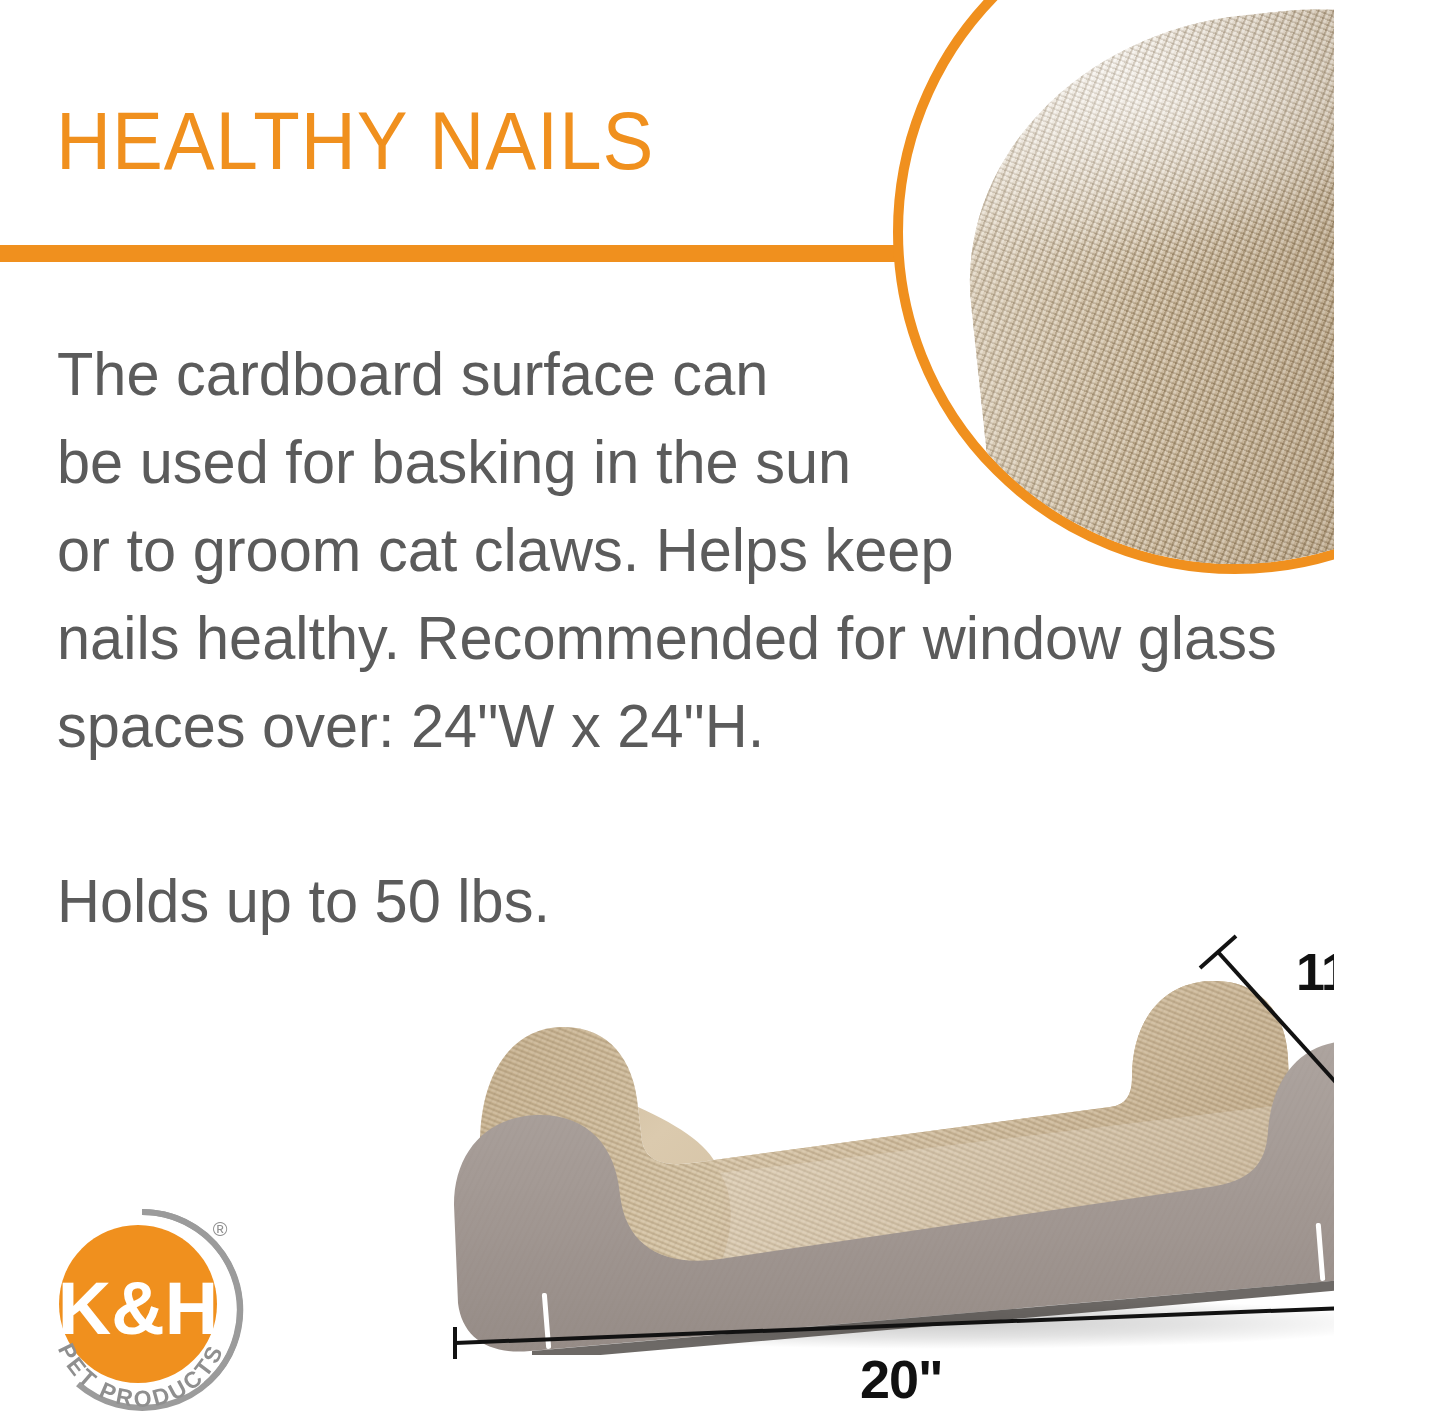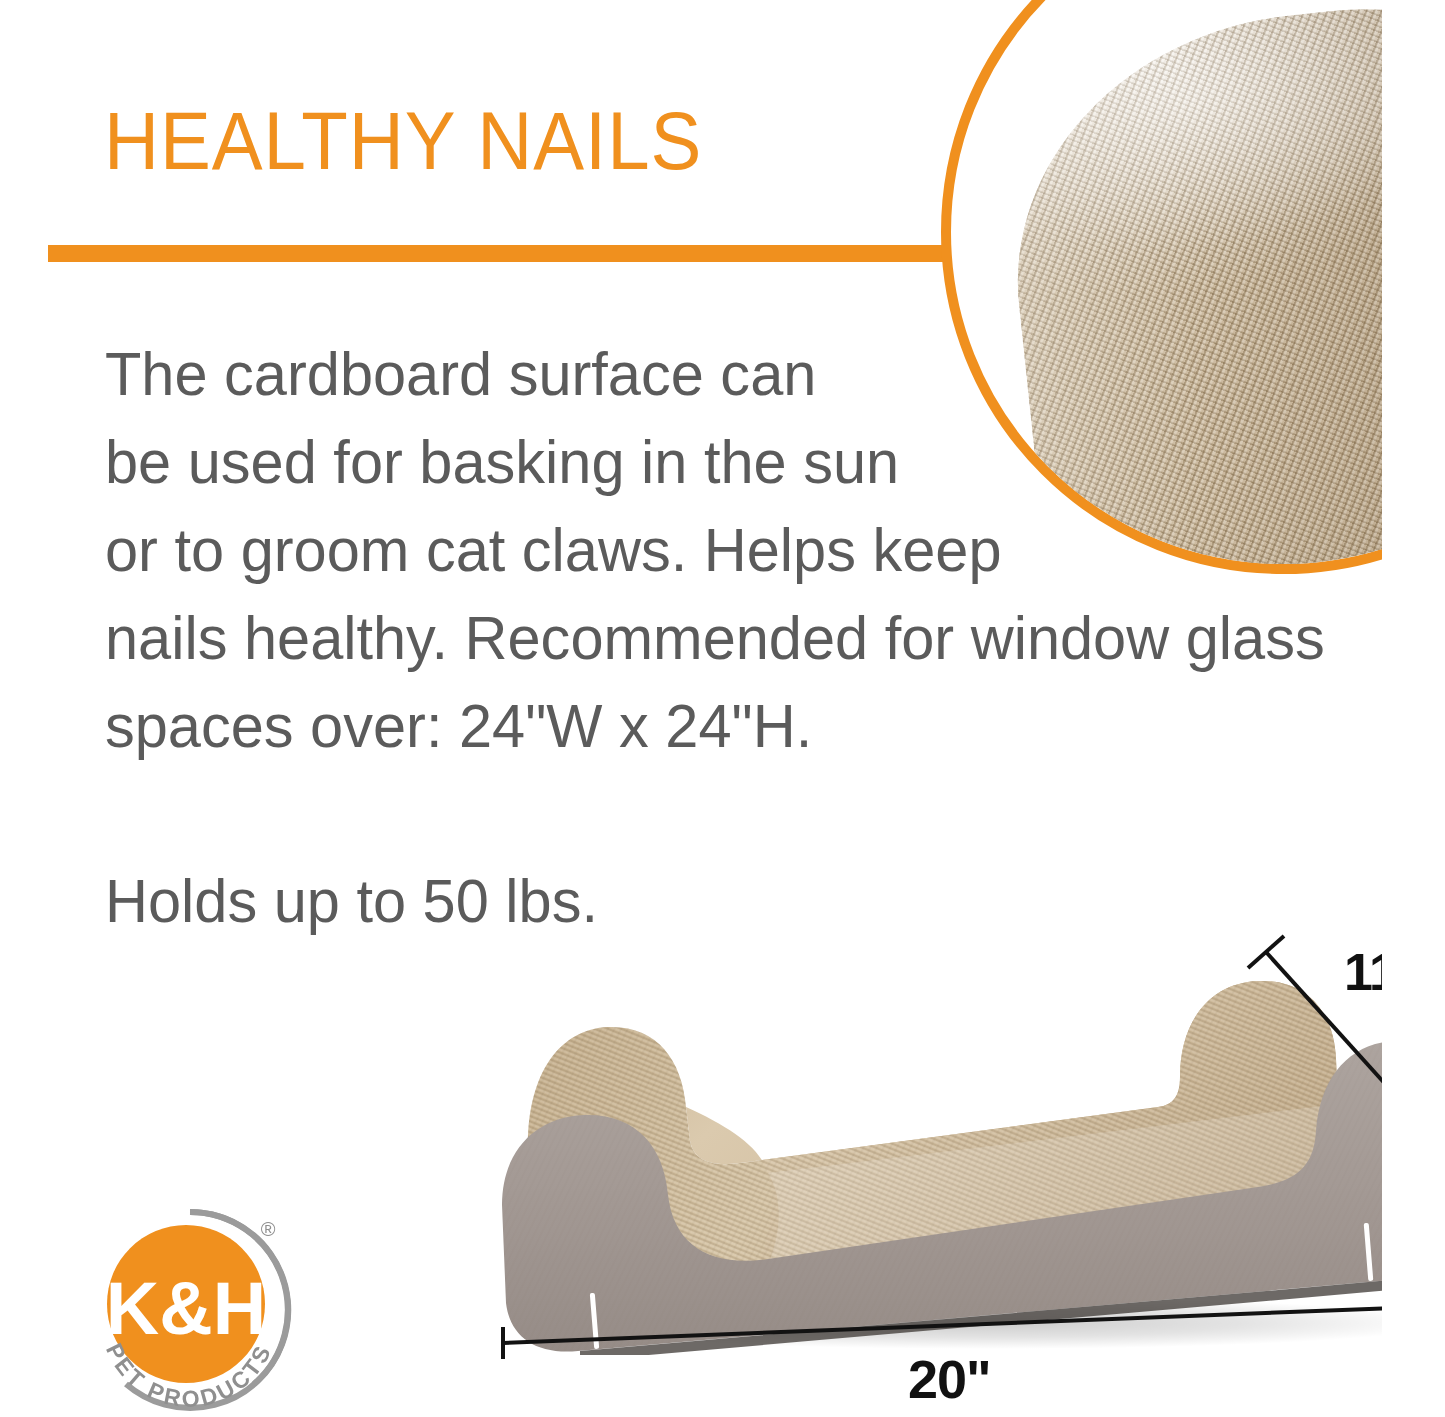--- a/index.html
+++ b/index.html
@@ -9,21 +9,20 @@
   }
   body {
     font-family: "Liberation Sans", sans-serif;
   }
   #page {
     position: relative;
     width: 1334px;
     height: 1417px;
     background: #ffffff;
     overflow: hidden;
-    margin-left: 48px;
   }
 
   
   #headline {
     position: absolute;
     left: 56px;
     top: 96px;
     font-size: 82px;
     line-height: 90px;
     letter-spacing: 1px;

